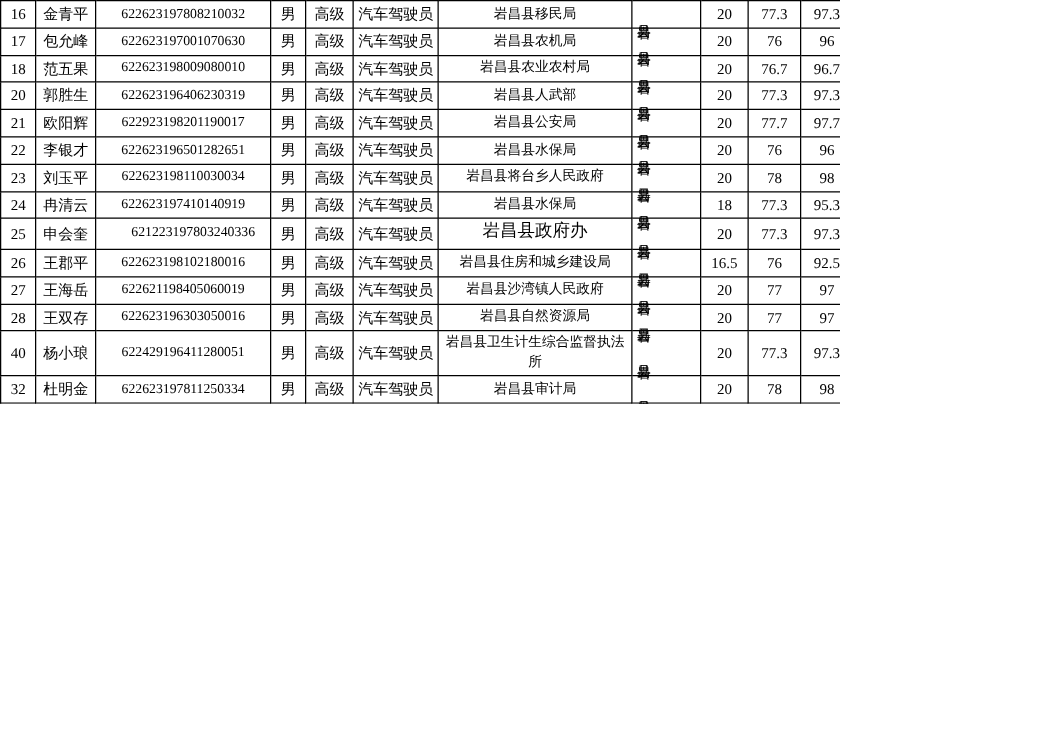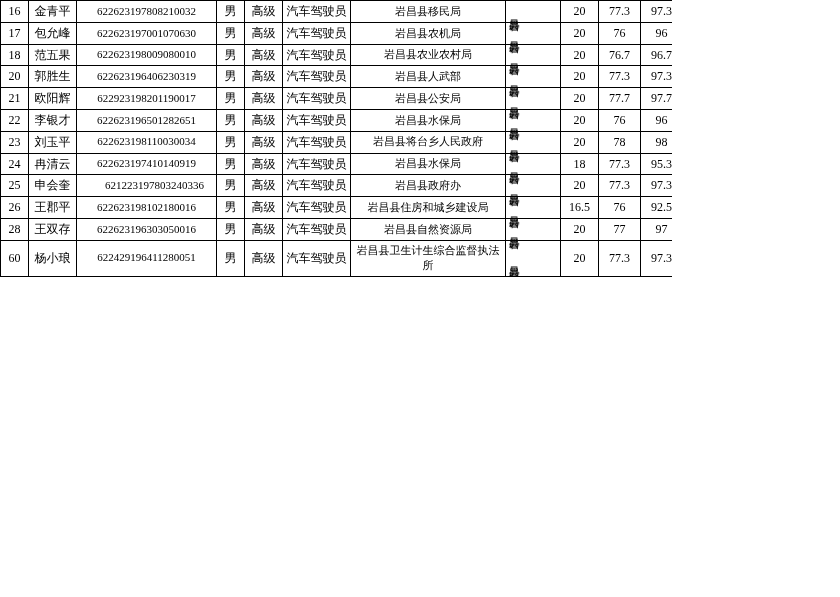--- a/index.html
+++ b/index.html
@@ -181,21 +181,21 @@
     <td class="col-score3">95.3</td>
     <td class="col-remark"></td>
   </tr>
         <tr>
     <td class="col-num">25</td>
     <td class="col-name">申会奎</td>
     <td class="col-id" style="font-size:11px;padding-left:17px;">621223197803240336</td>
     <td class="col-gender">男</td>
     <td class="col-level">高级</td>
     <td class="col-type">汽车驾驶员</td>
-    <td class="col-unit" style="font-size:11px;">岩昌县政府办</td>
+    <td class="col-unit" style="font-size:14px;font-family:Liberation Mono, monospace;">岩昌县政府办</td>
     <td class="col-cert">
             <div class="cert-cell">岩昌县</div>
           </td>
     <td class="col-score1">20</td>
     <td class="col-score2">77.3</td>
     <td class="col-score3">97.3</td>
     <td class="col-remark"></td>
   </tr>
         <tr>
     <td class="col-num">26</td>
@@ -207,46 +207,78 @@
     <td class="col-unit" style="font-size:11px;">岩昌县住房和城乡建设局</td>
     <td class="col-cert">
             <div class="cert-cell">岩昌县</div>
           </td>
     <td class="col-score1">16.5</td>
     <td class="col-score2">76</td>
     <td class="col-score3">92.5</td>
     <td class="col-remark"></td>
   </tr>
         <tr>
+    <td class="col-num">27</td>
+    <td class="col-name">王海岳</td>
+    <td class="col-id" style="font-size:11px;">622621198405060019</td>
+    <td class="col-gender">男</td>
+    <td class="col-level">高级</td>
+    <td class="col-type">汽车驾驶员</td>
+    <td class="col-unit" style="font-size:11px;">岩昌县沙湾镇人民政府</td>
+    <td class="col-cert">
+            <div class="cert-cell">岩昌县</div>
+          </td>
+    <td class="col-score1">20</td>
+    <td class="col-score2">77</td>
+    <td class="col-score3">97</td>
+    <td class="col-remark"></td>
+  </tr>
+        <tr>
     <td class="col-num">28</td>
     <td class="col-name">王双存</td>
     <td class="col-id" style="font-size:11px;">622623196303050016</td>
     <td class="col-gender">男</td>
     <td class="col-level">高级</td>
     <td class="col-type">汽车驾驶员</td>
     <td class="col-unit" style="font-size:11px;">岩昌县自然资源局</td>
     <td class="col-cert">
             <div class="cert-cell">岩昌县</div>
           </td>
     <td class="col-score1">20</td>
     <td class="col-score2">77</td>
     <td class="col-score3">97</td>
     <td class="col-remark"></td>
   </tr>
         <tr>
-    <td class="col-num">60</td>
+    <td class="col-num">40</td>
     <td class="col-name">杨小琅</td>
     <td class="col-id" style="font-size:11px;">622429196411280051</td>
     <td class="col-gender">男</td>
     <td class="col-level">高级</td>
     <td class="col-type">汽车驾驶员</td>
     <td class="col-unit" style="font-size:11px;">岩昌县卫生计生综合监督执法所</td>
     <td class="col-cert">
             <div class="cert-cell">岩昌县</div>
           </td>
     <td class="col-score1">20</td>
     <td class="col-score2">77.3</td>
     <td class="col-score3">97.3</td>
+    <td class="col-remark"></td>
+  </tr>
+        <tr>
+    <td class="col-num">32</td>
+    <td class="col-name">杜明金</td>
+    <td class="col-id" style="font-size:11px;">622623197811250334</td>
+    <td class="col-gender">男</td>
+    <td class="col-level">高级</td>
+    <td class="col-type">汽车驾驶员</td>
+    <td class="col-unit" style="font-size:11px;">岩昌县审计局</td>
+    <td class="col-cert">
+            <div class="cert-cell">岩昌县</div>
+          </td>
+    <td class="col-score1">20</td>
+    <td class="col-score2">78</td>
+    <td class="col-score3">98</td>
     <td class="col-remark"></td>
   </tr>
       </tbody>
   </table>
 </div>
 
 </body></html>

